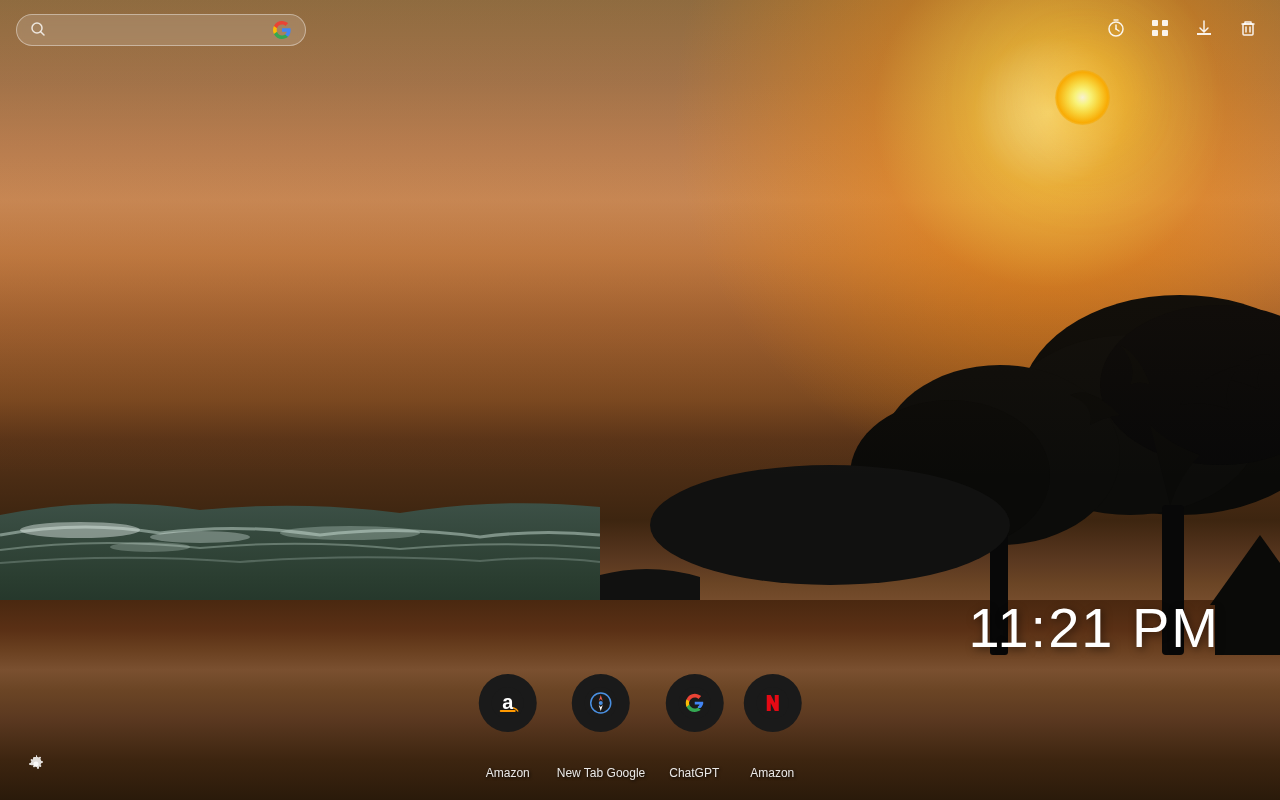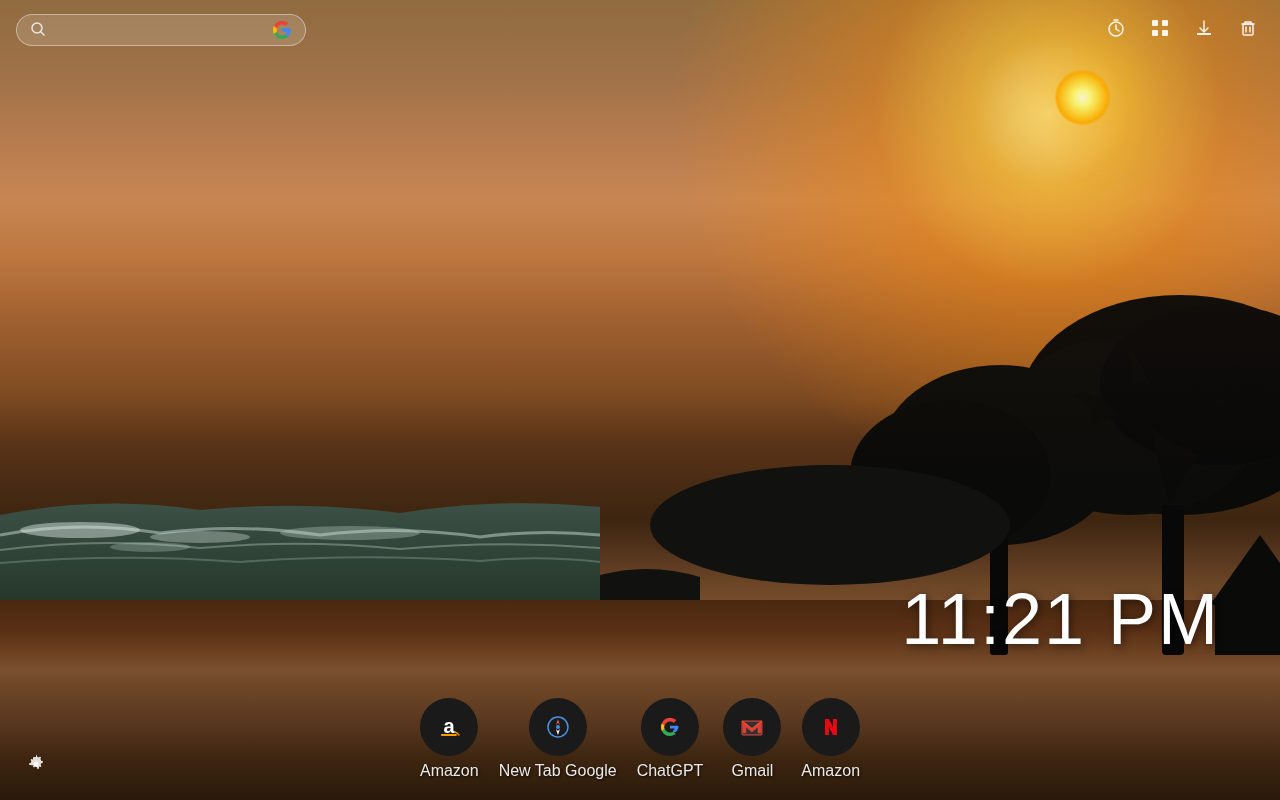--- a/index.html
+++ b/index.html
@@ -131,21 +131,21 @@
       cursor: pointer;
       border-radius: 50%;
     }
 
     
     .clock {
       position: absolute;
       bottom: 140px;
       right: 60px;
       color: white;
-      font-size: 72px;
+      font-size: 56px;
       font-weight: 300;
       letter-spacing: 2px;
       text-shadow: 2px 2px 8px rgba(0,0,0,0.5);
       z-index: 10;
       font-family: 'Segoe UI', Arial, sans-serif;
     }
 
     
     .app-dock {
       position: absolute;
@@ -173,23 +173,24 @@
       display: flex;
       align-items: center;
       justify-content: center;
       background: #2A2A2A;
       position: relative;
       overflow: hidden;
     }
 
     .app-label {
       color: rgba(255,255,255,0.9);
-      font-size: 16px;
+      font-size: 12px;
       text-shadow: 1px 1px 3px rgba(0,0,0,0.8);
       white-space: nowrap;
+      margin-top: 28px;
     }
 
     
     .settings-btn {
       position: absolute;
       bottom: 20px;
       left: 20px;
       width: 32px;
       height: 32px;
       display: flex;
@@ -390,37 +391,20 @@
         <path d="M24.5 16.2c0-.5-.04-.9-.12-1.34H16v2.54h4.76c-.2.82-.78 1.52-1.66 1.98v1.65h2.68c1.57-1.44 2.72-3.56 2.72-4.83z" fill="#4285F4"></path>
         <path d="M16 25c2.43 0 4.47-.8 5.96-2.17l-2.68-2.07c-.74.5-1.69.79-3.28.79-2.52 0-4.66-1.7-5.42-3.99H7.82v2.13A9 9 0 0016 25z" fill="#34A853"></path>
         <path d="M10.58 17.56A5.41 5.41 0 0110.3 16c0-.54.09-1.07.28-1.56V12.3H7.82A9 9 0 007 16c0 1.45.35 2.82.82 4.05l2.76-2.49z" fill="#FBBC05"></path>
         <path d="M16 10.45c1.42 0 2.69.49 3.69 1.44l2.77-2.77C20.46 7.6 18.43 6.73 16 6.73A9 9 0 007.82 12.3l2.76 2.14c.76-2.29 2.9-3.99 5.42-3.99z" fill="#EA4335"></path>
       </svg>
     </div>
     <span class="app-label">ChatGPT</span>
   </div>
 
 
-  <div class="app-item">
-    <div class="app-icon icon-gmail">
-      <svg width="32" height="32" viewBox="0 0 32 32">
-        <rect width="32" height="32" rx="16" fill="#1A1A1A"></rect>
-        <rect x="6" y="10" width="20" height="14" rx="1" fill="none" stroke="#EA4335" stroke-width="1"></rect>
-        <path d="M6 10 L16 18 L26 10" stroke="#EA4335" stroke-width="1.5" fill="none"></path>
-        <rect x="6" y="10" width="20" height="14" rx="1" fill="white" opacity="0.1"></rect>
-
-        <path d="M6 10 L16 18 L26 10" fill="none" stroke="#EA4335" stroke-width="1.5"></path>
-        <path d="M6 11 L6 23 L10 23 L10 16 L16 21 L22 16 L22 23 L26 23 L26 11" fill="#FAFAFA" opacity="0"></path>
-
-        <path d="M7 11 L16 19 L25 11 L25 22 L22 22 L22 16 L16 21 L10 16 L10 22 L7 22 Z" fill="#EA4335" opacity="0.9"></path>
-        <path d="M7 11 L7 22 L10 22 L10 16 L16 21 L22 16 L22 22 L25 22 L25 11 L16 19 Z" fill="none" stroke="#EA4335" stroke-width="0.5"></path>
-      </svg>
-    </div>
-    <span class="app-label">Gmail</span>
-  </div>
 
 
 
 
   <div class="app-item">
     <div class="app-icon icon-netflix">
       <svg width="32" height="32" viewBox="0 0 32 32">
         <rect width="32" height="32" rx="16" fill="#1A1A1A"></rect>
 
         <path d="M10 8 L10 24 L14 24 L14 16 L18 24 L22 24 L22 8 L18 8 L18 16 L14 8 Z" fill="#E50914"></path>

